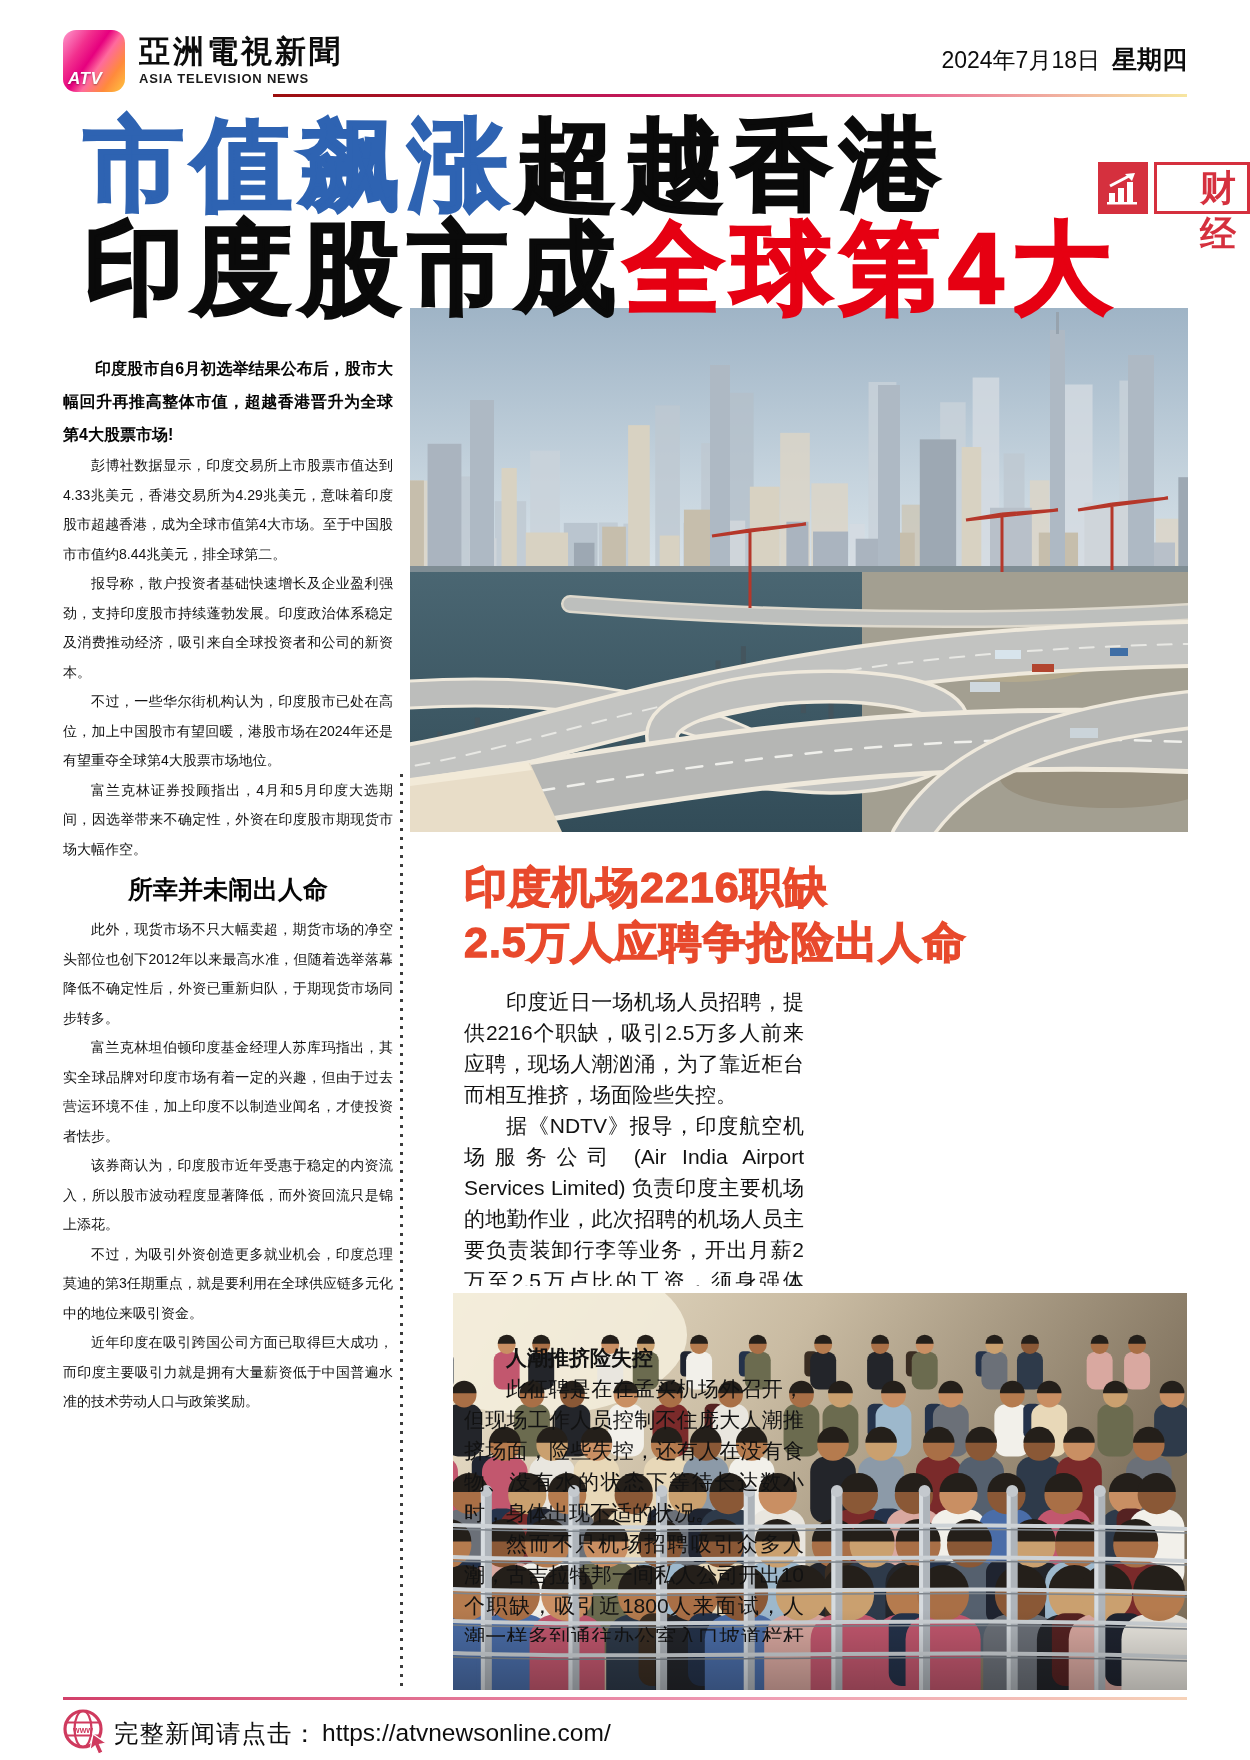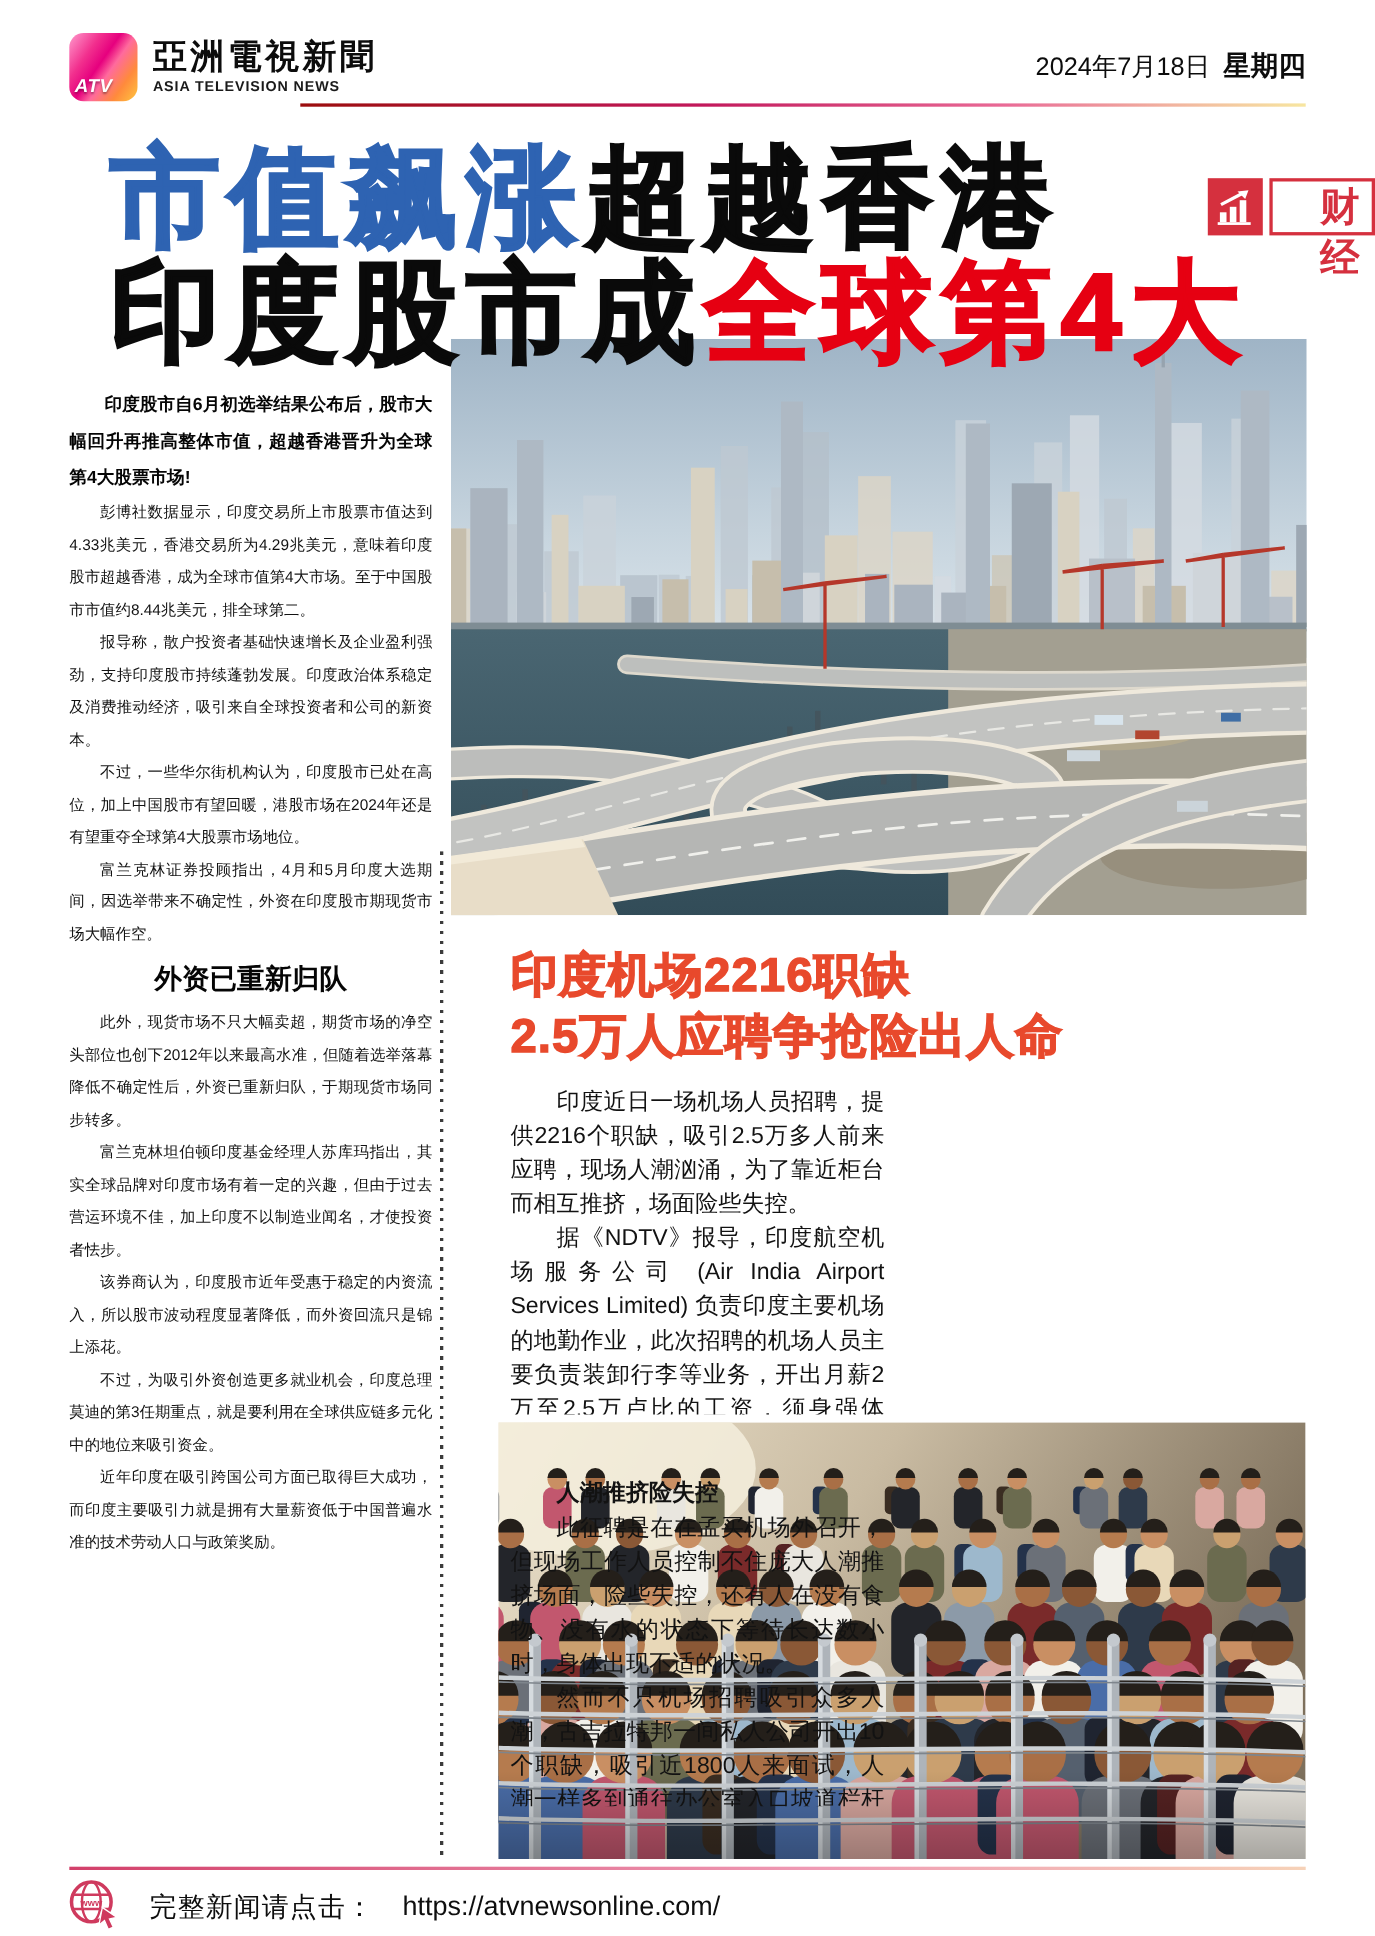--- a/index.html
+++ b/index.html
@@ -20,21 +20,21 @@
   .masthead-rule{position:absolute;left:273px;right:63px;top:94px;height:3px;
         background:linear-gradient(90deg,var(--ruleRed),#c2185b 40%,#e96a96 70%,#f2b9a0 88%,#f7e6a0 100%);}
 
   
   .photo{position:absolute;z-index:1;overflow:hidden;}
   .main-photo{left:410px;top:308px;width:778px;height:524px;}
   .crowd-photo{left:453px;top:1293px;width:734px;height:397px;}
   .photo svg{display:block;width:100%;height:100%;}
 
   
-  .headline{position:absolute;left:84px;top:112px;z-index:5;margin:16px;font-weight:900;line-height:104px;}
+  .headline{position:absolute;left:84px;top:112px;z-index:5;margin:0;font-weight:900;line-height:104px;}
   .hl-line{display:block;white-space:nowrap;font-size:100px;letter-spacing:8px;color:#0a0a0a;}
   .hl-line span{-webkit-text-stroke:2.5px currentColor;}
   .hl-blue{color:var(--headlineBlue);}
   .hl-red{color:var(--headlineRed);}
 
   .section-badge{position:absolute;left:1098px;top:162px;z-index:6;display:flex;gap:6px;align-items:center;}
   .badge-icon{width:52px;height:52px;background:var(--badgeRed);display:flex;align-items:center;justify-content:center;}
   .badge-label{height:52px;box-sizing:border-box;border:3px solid var(--badgeRed);color:var(--badgeRed);
         font-size:36px;font-weight:800;line-height:46px;padding:0 9px;letter-spacing:2px;text-align:right;}
 
@@ -54,21 +54,21 @@
   .a2-headline{margin:0;color:var(--article2Red);font-weight:800;font-size:43px;line-height:55px;letter-spacing:1px;}
   .a2-headline span{display:block;-webkit-text-stroke:1.3px currentColor;}
   .a2-cols{display:flex;gap:56px;margin-top:16px;flex-direction:column;}
   .a2-col{width:340px;height:300px;overflow:hidden;}
   .a2-col p{margin:0;text-align:justify;text-indent:2em;font-size:21px;line-height:31px;color:#121212;}
   .a2-sub{font-weight:800;}
 
   
   .footer-rule{position:absolute;left:63px;right:63px;top:1697px;height:3px;z-index:3;
         background:linear-gradient(90deg,var(--footerPink),#ef9ab4 60%,#f6d2b8 100%);}
-  .footer-row{position:absolute;left:60px;top:1706px;display:flex;align-items:center;gap:26px;z-index:3;}
+  .footer-row{position:absolute;left:60px;top:1706px;display:flex;align-items:center;gap:4px;z-index:3;}
   .footer-text{font-size:24.5px;color:#0e0e0e;letter-spacing:1px;}
   .footer-url{font-size:24.5px;color:#0e0e0e;text-decoration:none;}
 </style>
 </head>
 <body>
 
 <div class="page">
 
   <header class="masthead">
     <div class="logo">
@@ -228,21 +228,21 @@
     </div>
     <div class="badge-label">财经</div>
   </div>
 
   <section class="col-left">
     <p class="lead">印度股市自6月初选举结果公布后，股市大幅回升再推高整体市值，超越香港晋升为全球第4大股票市场!</p>
     <p class="body">彭博社数据显示，印度交易所上市股票市值达到4.33兆美元，香港交易所为4.29兆美元，意味着印度股市超越香港，成为全球市值第4大市场。至于中国股市市值约8.44兆美元，排全球第二。</p>
     <p class="body">报导称，散户投资者基础快速增长及企业盈利强劲，支持印度股市持续蓬勃发展。印度政治体系稳定及消费推动经济，吸引来自全球投资者和公司的新资本。</p>
     <p class="body">不过，一些华尔街机构认为，印度股市已处在高位，加上中国股市有望回暖，港股市场在2024年还是有望重夺全球第4大股票市场地位。</p>
     <p class="body">富兰克林证券投顾指出，4月和5月印度大选期间，因选举带来不确定性，外资在印度股市期现货市场大幅作空。</p>
-    <h3 class="subhead">外资已重新归队</h3>
+    <h3 class="subhead">所幸并未闹出人命</h3>
     <p class="body">此外，现货市场不只大幅卖超，期货市场的净空头部位也创下2012年以来最高水准，但随着选举落幕降低不确定性后，外资已重新归队，于期现货市场同步转多。</p>
     <p class="body">富兰克林坦伯顿印度基金经理人苏库玛指出，其实全球品牌对印度市场有着一定的兴趣，但由于过去营运环境不佳，加上印度不以制造业闻名，才使投资者怯步。</p>
     <p class="body">该券商认为，印度股市近年受惠于稳定的内资流入，所以股市波动程度显著降低，而外资回流只是锦上添花。</p>
     <p class="body">不过，为吸引外资创造更多就业机会，印度总理莫迪的第3任期重点，就是要利用在全球供应链多元化中的地位来吸引资金。</p>
     <p class="body">近年印度在吸引跨国公司方面已取得巨大成功，而印度主要吸引力就是拥有大量薪资低于中国普遍水准的技术劳动人口与政策奖励。</p>
   </section>
 
   <div class="dotted-divider"></div>
 
   <section class="article2">

